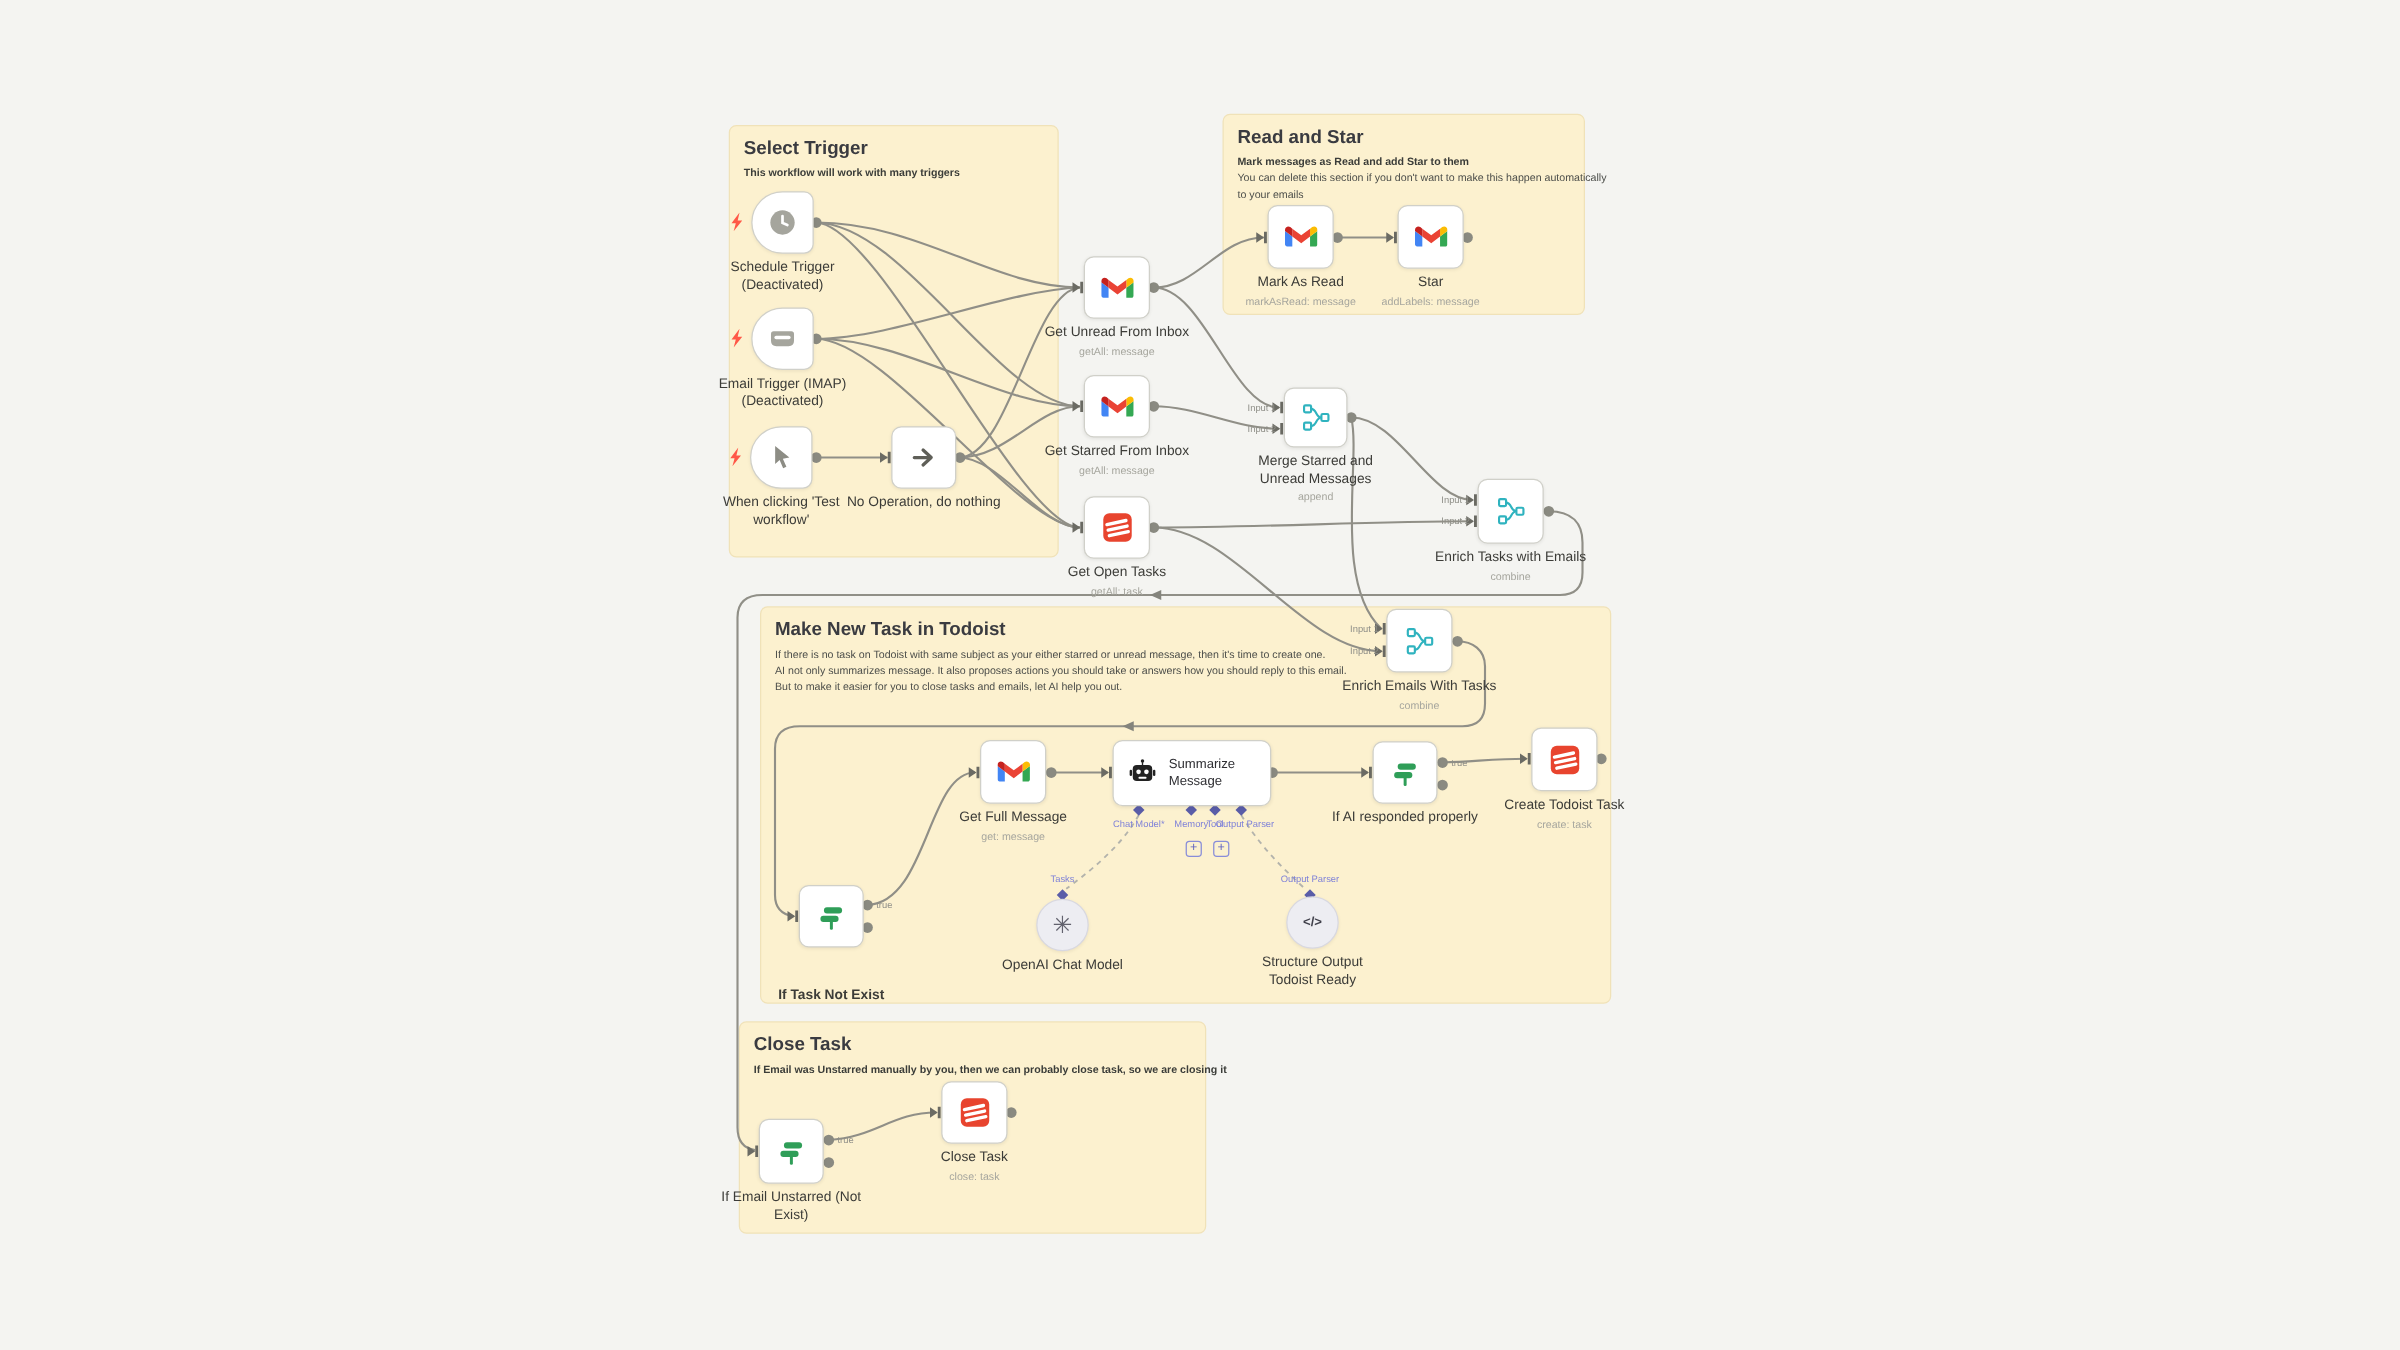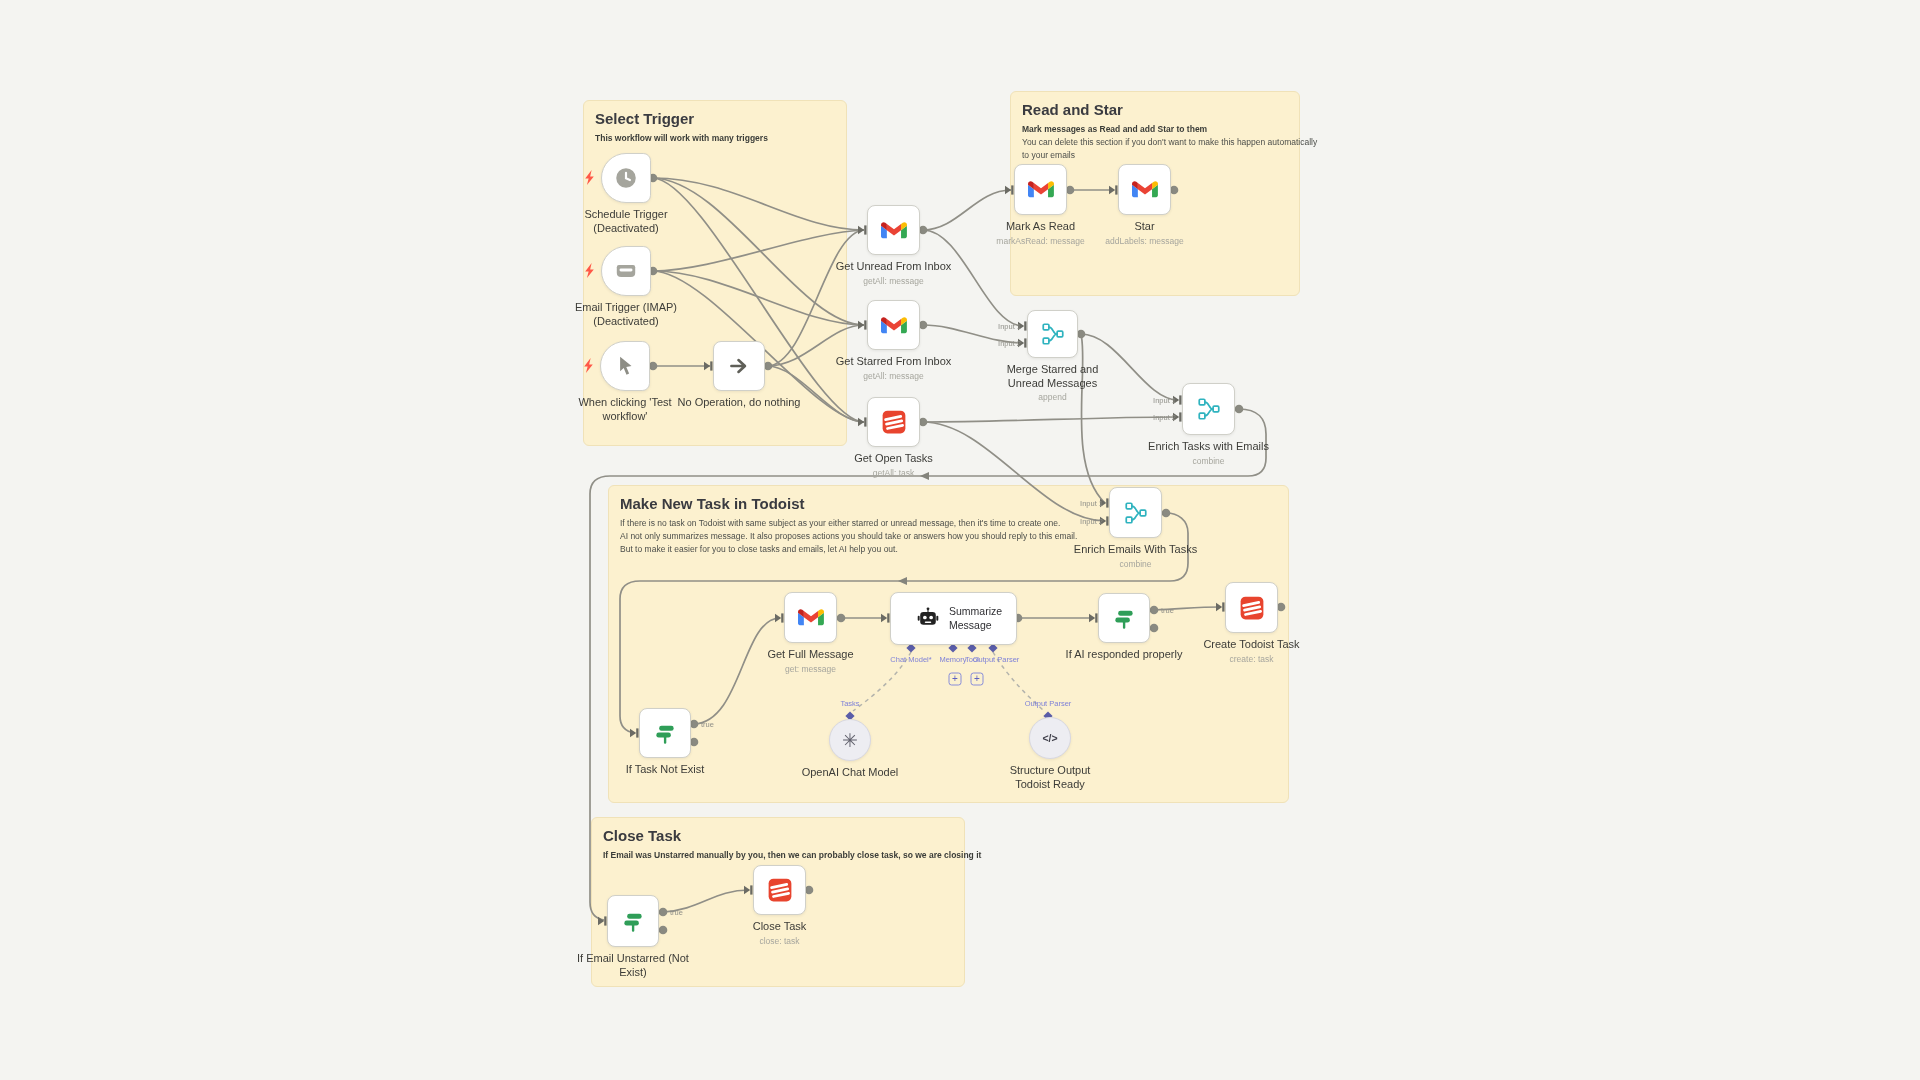--- a/index.html
+++ b/index.html
@@ -7,42 +7,42 @@
   .sticky{position:absolute;background:#fcf1cf;border:1px solid #f0e2b8;border-radius:6px;box-sizing:border-box;z-index:1;}
   .sticky .ttl{font-size:15px;font-weight:bold;color:#3a3b40;margin:9px 11px 5px 11px;}
   .sticky .ln{font-size:8.5px;color:#4c4e4a;margin:0 11px;line-height:1.5;white-space:nowrap;}
   .sticky .ln.b{font-weight:bold;color:#3b3d39;}
   #wires{position:absolute;left:0;top:0;z-index:2;pointer-events:none;}
   .node{position:absolute;background:#fff;border:1.3px solid #d0d0c9;border-radius:8px;
         box-shadow:0 1px 3px rgba(0,0,0,.07);display:flex;align-items:center;justify-content:center;
         box-sizing:border-box;z-index:3;}
   .node.trigger{border-radius:26px 8px 8px 26px;}
   .node.round{border-radius:50%;background:#ededf2;border-color:#d8d8e1;}
-  .node.wide{justify-content:flex-start;padding-left:24px;gap:8px;}
+  .node.wide{justify-content:flex-start;padding-left:10px;gap:8px;}
   .wide .wttl{font-size:10.5px;font-weight:500;color:#2f2f33;line-height:1.3;}
   .nlabel{position:absolute;width:170px;text-align:center;font-size:11px;font-weight:500;color:#3c3c38;line-height:1.25;z-index:3;}
   .nsub{position:absolute;width:170px;text-align:center;font-size:8.5px;color:#a6a69e;z-index:3;}
   .plabel{position:absolute;font-size:7.5px;color:#8f8f88;white-space:nowrap;z-index:3;transform:translate(0,-50%);}
   .plabel.r{transform:translate(-100%,-50%);}
   .plabel.c{transform:translate(-50%,-50%);}
   .plabel.purple{color:#7f82d8;}
   .plus{position:absolute;width:11px;height:11px;border:1px solid #888dd9;border-radius:3px;background:#fbf1cf;
         color:#5d61c0;font-size:10px;line-height:10px;text-align:center;z-index:3;transform:translate(-50%,-50%);}
   .bolt{position:absolute;z-index:3;}
   .glyph{font-weight:bold;color:#3f3f4a;}
 </style>
 </head>
 <body>
 
 <div id="canvas">
     <div class="sticky" style="left: 566px; top: 100px; width: 264px; height: 346px; margin-left: 17px;">
       <div class="ttl">Select Trigger</div>
       <div class="ln b">This workflow will work with many triggers</div>
     </div>
-    <div class="sticky" style="left: 1010px; top: 91px; width: 290px; height: 205px;">
+    <div class="sticky" style="left: 978px; top: 91px; width: 290px; height: 161px;">
       <div class="ttl">Read and Star</div>
       <div class="ln b">Mark messages as Read and add Star to them</div>
       <div class="ln">You can delete this section if you don't want to make this happen automatically</div>
       <div class="ln">to your emails</div>
     </div>
     <div class="sticky" style="left: 608px; top: 485px; width: 681px; height: 318px;">
       <div class="ttl">Make New Task in Todoist</div>
       <div class="ln">If there is no task on Todoist with same subject as your either starred or unread message, then it's time to create one.</div>
       <div class="ln">AI not only summarizes message. It also proposes actions you should take or answers how you should reply to this email.</div>
       <div class="ln">But to make it easier for you to close tasks and emails, let AI help you out.</div>
@@ -323,21 +323,21 @@
     <div class="nsub" style="left: 1050.5px; top: 558.5px;">combine</div>
     <div class="node " style="left: 639px; top: 708px; width: 52px; height: 50px;">
       <span style="display: flex; align-items: center; justify-content: center;">
         <svg width="26" height="26" viewBox="0 0 24 24">
     <rect x="11" y="15" width="2.2" height="7" rx="1" fill="#2f9e58"></rect>
     <rect x="6.6" y="5.4" width="13.4" height="4.6" rx="2.2" fill="#2f9e58"></rect>
     <rect x="4" y="11.6" width="13.4" height="4.6" rx="2.2" fill="#2f9e58"></rect>
         </svg>
       </span>
     </div>
-    <div class="nlabel" style="left: 580px; top: 763px;">
+    <div class="nlabel" style="left: 580px; top: 790px; font-weight: bold;">
       <div>If Task Not Exist</div>
     </div>
     <div class="node " style="left: 784px; top: 592px; width: 53px; height: 51px;">
       <span style="display: flex; align-items: center; justify-content: center;">
         <svg width="26" height="20.28" viewBox="0 0 24 18">
     <path fill="#4285F4" d="M1.6 16.4h3.8V9.1L0 5v9.7c0 .9.7 1.7 1.6 1.7z"></path>
     <path fill="#34A853" d="M18.5 16.4h3.8c.9 0 1.6-.7 1.6-1.7V5l-5.4 4.1z"></path>
     <path fill="#FBBC04" d="M18.5 3.3v5.8L24 5v-.9c0-2-2.3-3.2-3.9-2z"></path>
     <path fill="#EA4335" d="M5.4 9.1V3.3L12 8.2l6.5-4.9v5.8L12 14z"></path>
     <path fill="#C5221F" d="M0 4.1V5l5.4 4.1V3.3L3.9 2.1C2.3.9 0 2.1 0 4.1z"></path>

